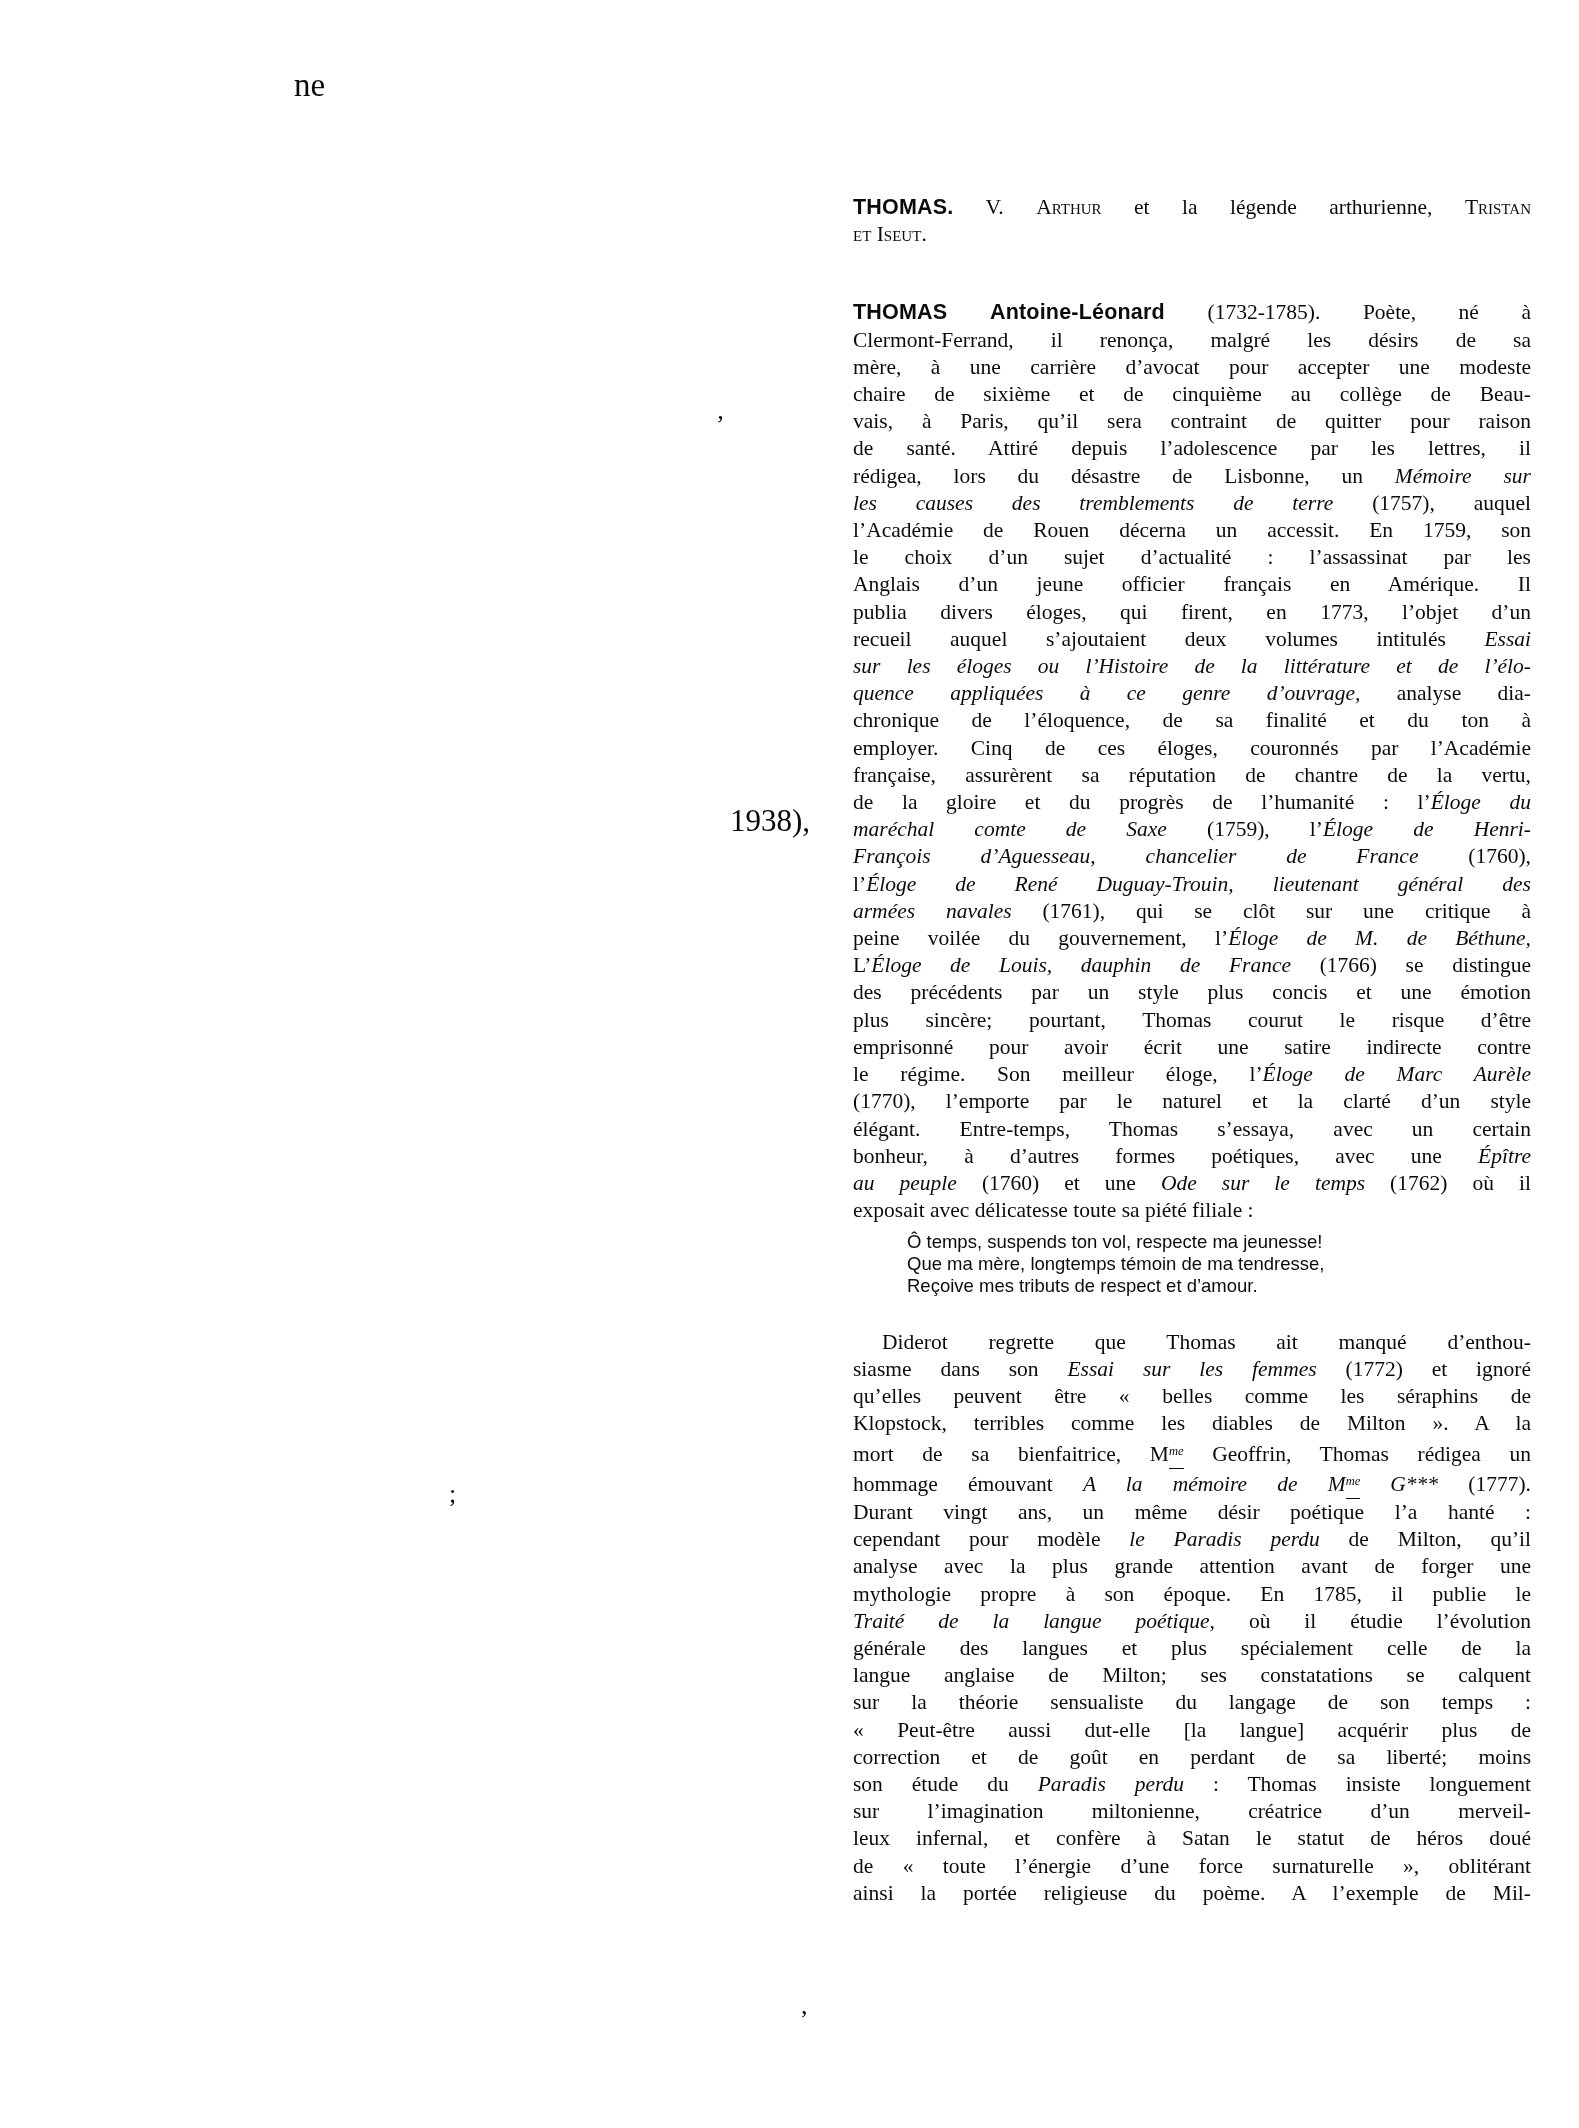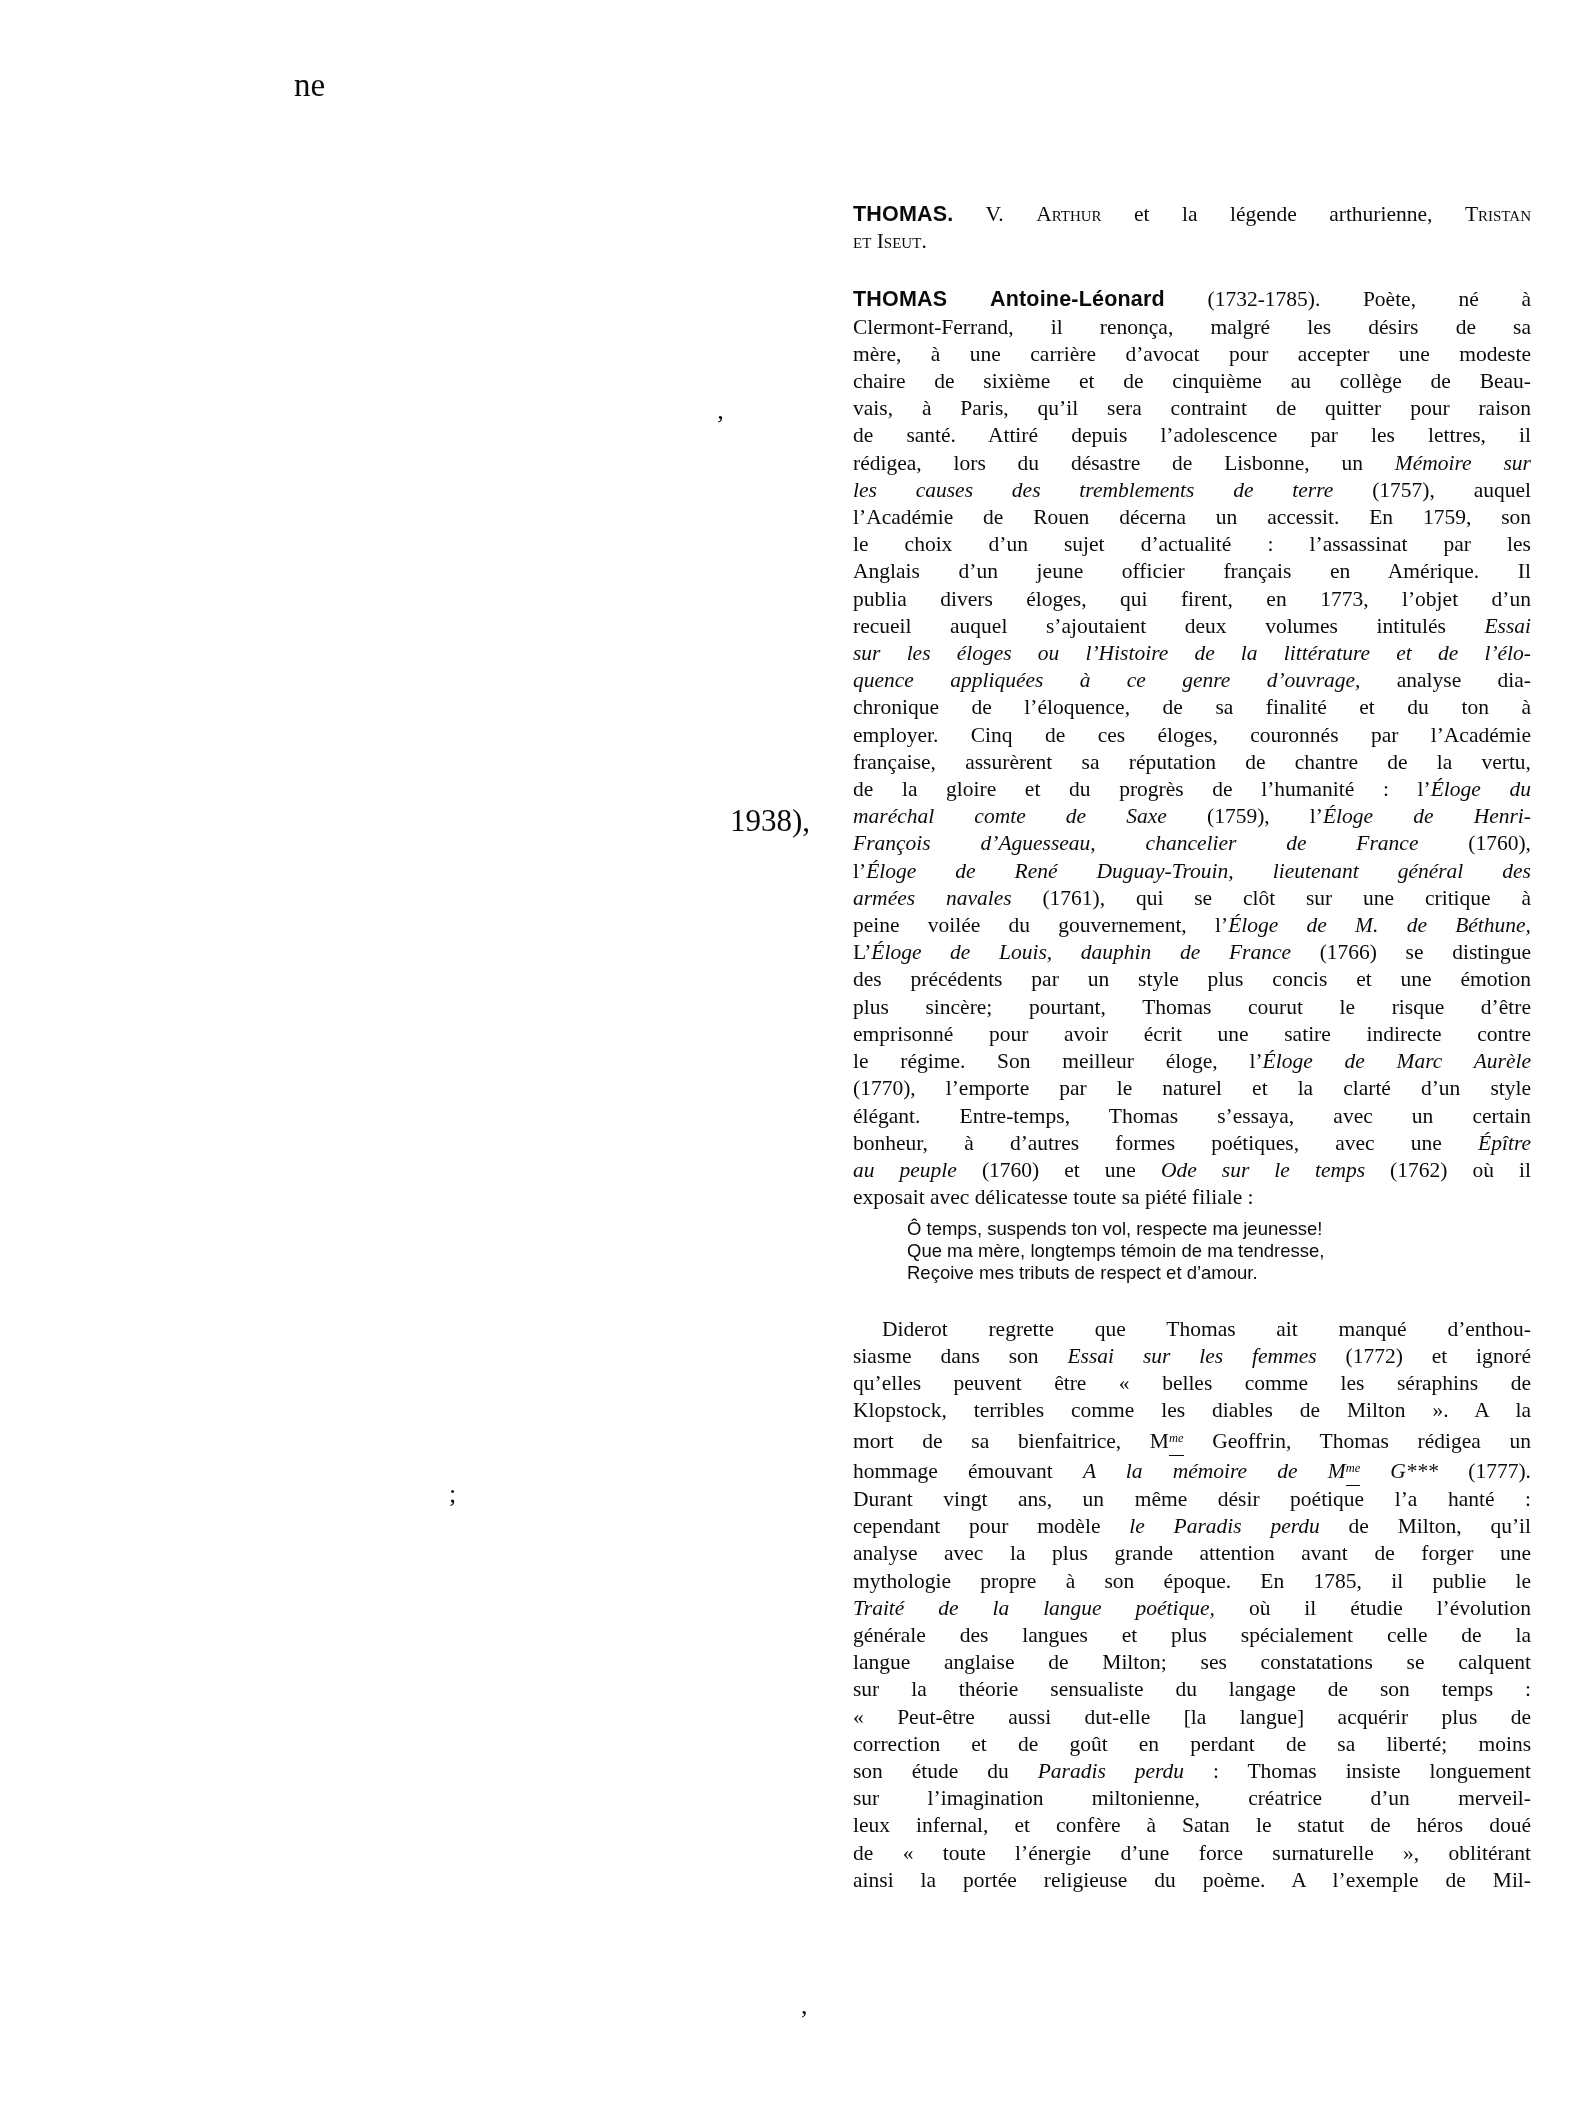--- a/index.html
+++ b/index.html
@@ -15,34 +15,33 @@
 
   
   .column {
     position: absolute;
     left: 853px; top: 194px;
     width: 678px;
   }
   .block {
     font-size: 21.5px;
     line-height: 27.2px;
-    margin-top: 7px;
   }
   .line {
     text-align: justify;
     text-align-last: justify;
     -moz-text-align-last: justify;
     white-space: normal;
   }
   .line.nj {
     text-align-last: left;
     -moz-text-align-last: left;
   }
 
-  #block-main  { margin-top: 31px; }
+  #block-main  { margin-top: 51px; }
   #block-verse {
     margin-top: 7px;
     font-family: "Liberation Sans", sans-serif;
     font-size: 18.5px;
     line-height: 21.8px;
     padding-left: 54px;
   }
   #block-verse .line { text-align: left; text-align-last: left; -moz-text-align-last: left; }
   #block-para3 { margin-top: 32px; }
 

